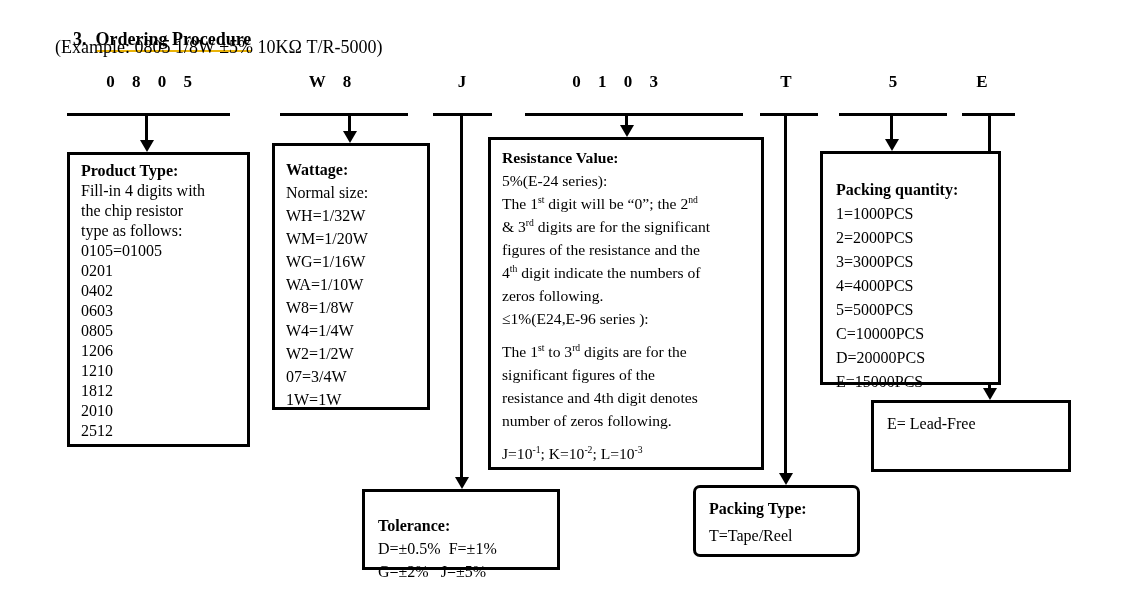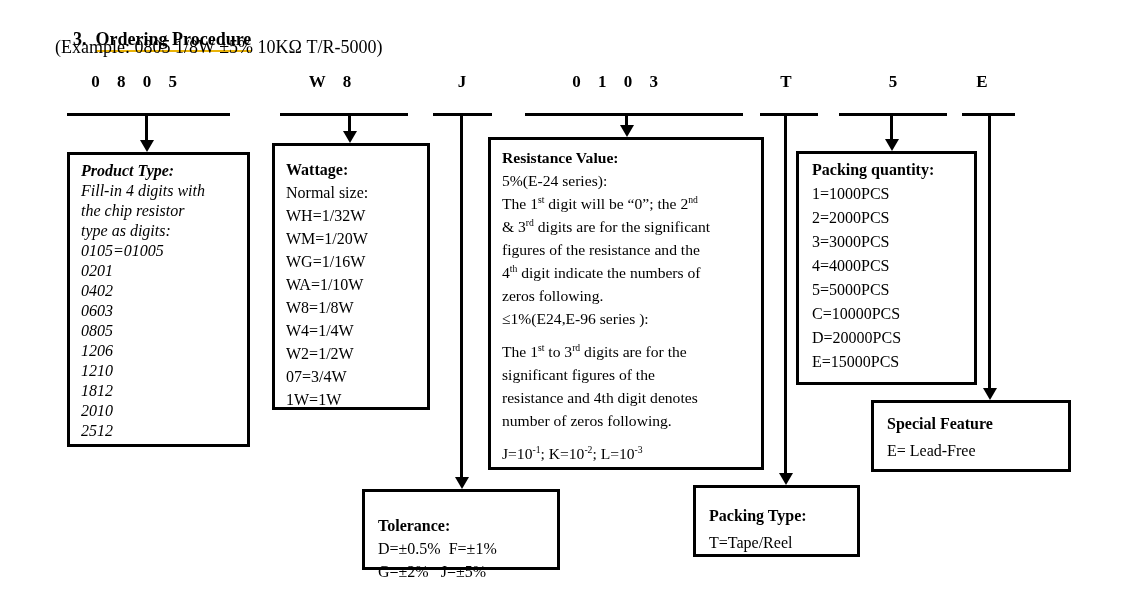--- a/index.html
+++ b/index.html
@@ -75,40 +75,40 @@
     font-weight: bold;
     white-space: pre;
   }
   .box .line { white-space: pre; }
   .box .line.blank { height: 10px; }
   .box sup {
     font-size: 0.62em;
     vertical-align: super;
     line-height: 0;
   }
-  .box.product  { line-height: 20px; font-style: italic; }
+  .box.product  { line-height: 20px; }
   .box.product  .box-title { line-height: 21px; }
   .box.wattage  { line-height: 23px; padding-top: 12px; }
   .box.resist   { line-height: 23px; padding-top: 6px; font-size: 15.6px; }
-  .box.packqty  { line-height: 24px; padding-top: 4px; padding-left: 13px; }
+  .box.packqty  { line-height: 24px; padding-top: 24px; padding-left: 13px; margin-left: 24px; }
   .box.special  { line-height: 27px; padding-top: 7px; padding-left: 13px; }
   .box.toler    { line-height: 23px; padding-top: 22px; padding-left: 13px; }
-  .box.packtype { line-height: 27px; padding-top: 14px; padding-left: 13px; }
+  .box.packtype { line-height: 27px; padding-top: 7px; padding-left: 13px; border-radius: 7px; }
 </style>
 </head>
 <body>
 
 <div class="page">
 
   <div class="heading">
     <span class="num">3.</span><span class="title">Ordering Procedure</span>
   </div>
   <div class="example">(Example: 0805 1/8W ±5% 10KΩ T/R-5000)</div>
 
-  <div class="code" style="left:134px">0 8 0 5</div>
+  <div class="code" style="left:149px">0 8 0 5</div>
   <div class="code" style="left:330px">W 8</div>
   <div class="code" style="left:462px">J</div>
   <div class="code" style="left:615px">0 1 0 3</div>
   <div class="code" style="left:786px">T</div>
   <div class="code" style="left:893px">5</div>
   <div class="code" style="left:982px">E</div>
 
   <div class="hline" style="left:67px;  width:163px"></div>
   <div class="hline" style="left:280px; width:128px"></div>
   <div class="hline" style="left:433px; width:59px"></div>
@@ -144,21 +144,21 @@
   <div class="arrow" style="left:983px;top:113px;height:287px">
       <i class="shaft"></i>
       <i class="head"></i>
     </div>
 
   <div class="box product" style="left:67px;top:152px;width:183px;height:295px">
     <div class="box-title">Product Type:</div>
     <div>
         <div class="line">Fill-in 4 digits with</div>
         <div class="line">the chip resistor</div>
-        <div class="line">type as digits:</div>
+        <div class="line">type as follows:</div>
         <div class="line">0105=01005</div>
         <div class="line">0201</div>
         <div class="line">0402</div>
         <div class="line">0603</div>
         <div class="line">0805</div>
         <div class="line">1206</div>
         <div class="line">1210</div>
         <div class="line">1812</div>
         <div class="line">2010</div>
         <div class="line">2512</div>
@@ -209,21 +209,20 @@
         <div class="line">3=3000PCS</div>
         <div class="line">4=4000PCS</div>
         <div class="line">5=5000PCS</div>
         <div class="line">C=10000PCS</div>
         <div class="line">D=20000PCS</div>
         <div class="line">E=15000PCS</div>
       </div>
   </div>
 
   <div class="box special" style="left:871px;top:400px;width:200px;height:72px">
-    <div class="box-title">Special Feature</div>
     <div>
         <div class="line">E= Lead-Free</div>
       </div>
   </div>
 
   <div class="box toler" style="left:362px;top:489px;width:198px;height:81px">
     <div class="box-title">Tolerance:</div>
     <div>
         <div class="line">D=±0.5%  F=±1%</div>
         <div class="line">G=±2%   J=±5%</div>

